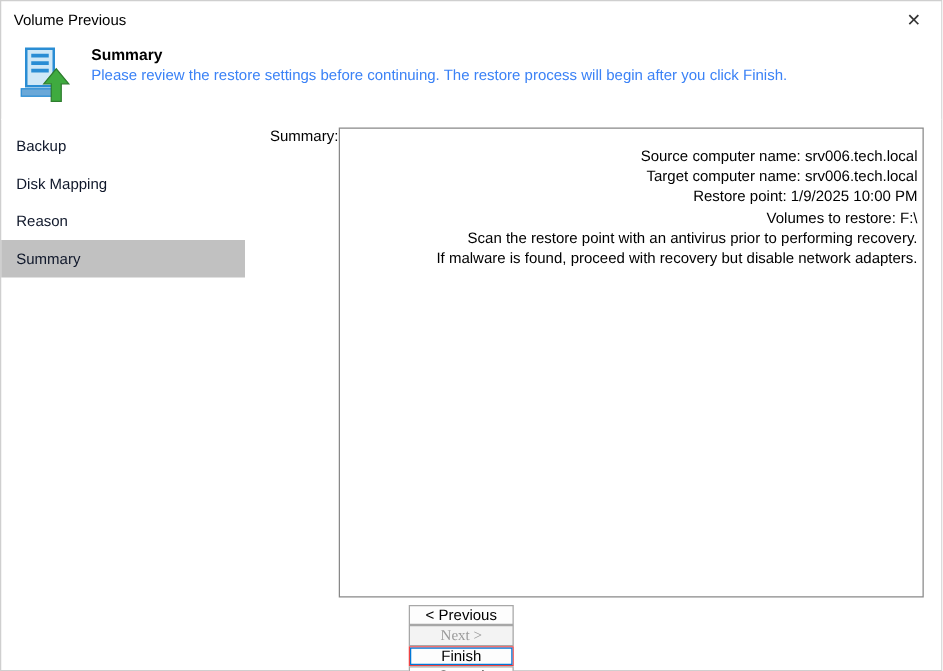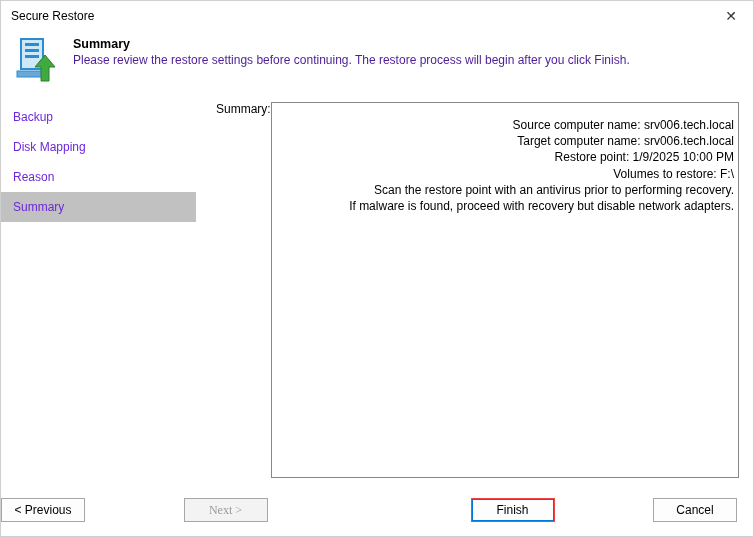--- a/index.html
+++ b/index.html
@@ -38,38 +38,38 @@
     padding: 4px 12px 12px 12px;
     min-height: 64px;
   }
   .header .icon-wrap {
     width: 48px; height: 48px;
     margin-right: 12px;
     flex-shrink: 0;
   }
   .header .htext { padding-top: 2px; }
   .header .htitle { font-weight: 700; font-size: 12.5px; margin-bottom: 2px; }
-  .header .hsub { font-size: 12px; color: #4c1d95; }
+  .header .hsub { font-size: 12px; color: #3b82f6; }
 
   .body {
     flex: 1;
     display: flex;
     border-top: 1px solid #fff;
     min-height: 0;
   }
   .sidebar {
     width: 195px;
     padding: 6px 0 0 0;
     display: flex; flex-direction: column;
     flex-shrink: 0;
   }
   .side-item {
     padding: 8px 12px;
     font-size: 12px;
-    color: #6d28d9;
+    color: #0f172a;
     cursor: default;
   }
   .side-item.active {
     background: #c1c1c1;
   }
   .content {
     flex: 1;
     padding: 6px 14px 0 20px;
     display: flex; flex-direction: row;
     min-height: 0;
@@ -87,21 +87,22 @@
     white-space: pre-line;
     margin-bottom: 6px;
   }
 
   .footer {
     height: 52px;
     display: flex;
     align-items: center;
     justify-content: space-between;
     padding: 0 16px 0 0;
-    gap: 20px;
+    gap: 0;
+    flex-direction: column;
   }
   .btn {
     min-width: 84px;
     height: 24px;
     border: 1px solid #a7a7a7;
     background: #fdfdfd;
     font-size: 12px;
     font-family: inherit;
     padding: 0 10px;
     cursor: pointer;
@@ -118,21 +119,21 @@
     outline-offset: -2px;
   }
   .gap { width: 6px; }
 </style>
 </head>
 <body>
 
 <div class="window">
 
   <div class="titlebar">
-    <span class="title">Secure Restore</span>
+    <span class="title">Volume Previous</span>
     <div class="close">
       <span>✕</span>
     </div>
   </div>
 
   <div class="header">
     <div class="icon-wrap">
       <svg width="48" height="48" viewBox="0 0 48 48">
         <rect x="8" y="4" width="22" height="30" fill="#cfe8f7" stroke="#2a8dd4" stroke-width="2"></rect>
         <rect x="12" y="8" width="14" height="3" fill="#2a8dd4"></rect>

